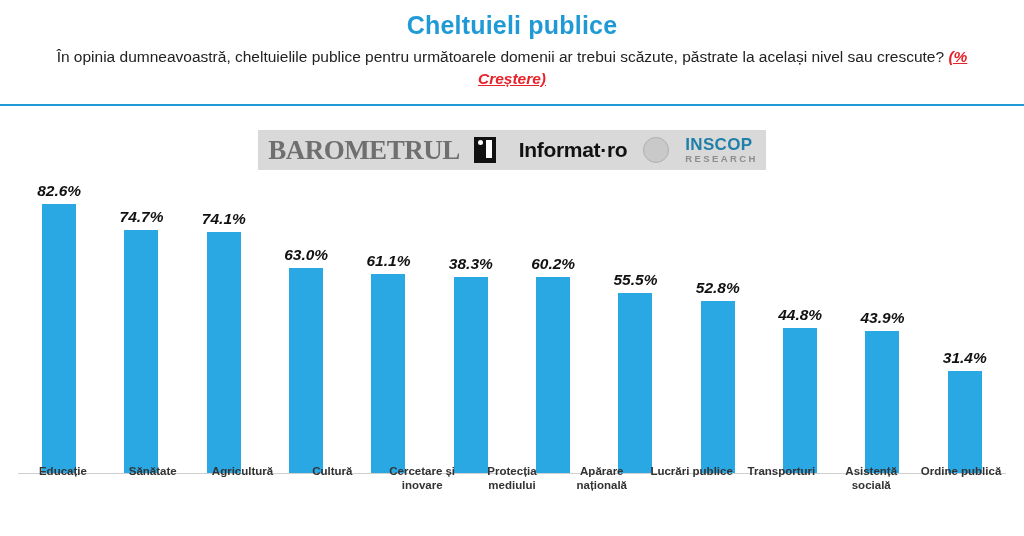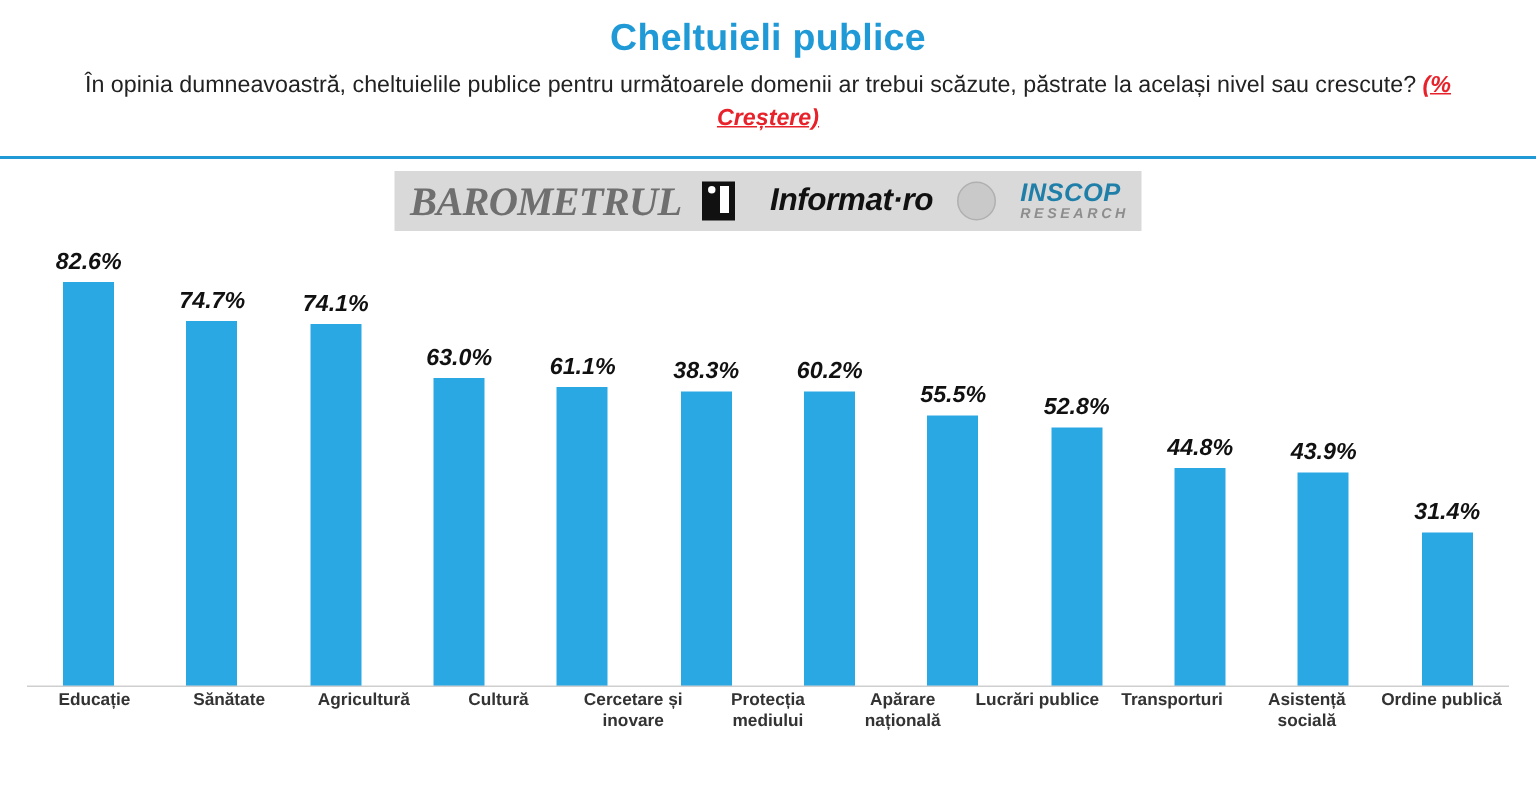--- a/index.html
+++ b/index.html
@@ -52,22 +52,21 @@
   .header-rule {
     border-top: 2px solid #1f9ad6;
     margin: 2px 0 0 0;
     height: 0;
   }
 
   
   .brandbar-wrap {
     display: flex;
     justify-content: center;
-    margin-top: 8px;
-    font-style: italic;
+    margin-top: 24px;
   }
   .brandbar {
     display: flex;
     align-items: center;
     height: 40px;
     background: #d9d9d9;
     padding: 0 8px 0 10px;
   }
   .brand-barometrul {
     font-size: 27px;
@@ -189,21 +188,21 @@
     white-space: nowrap;
   }
   .bar {
     width: 34px;
     background: #2aa8e4;
   }
   .labels {
     position: absolute;
     left: 0;
     right: 0;
-    bottom: 0;
+    bottom: 12px;
     height: 50px;
     display: flex;
     justify-content: space-between;
     align-items: flex-start;
     padding-top: 6px;
   }
   .bar-label {
     flex: 1 1 0;
     text-align: center;
     font-size: 11.5px;

